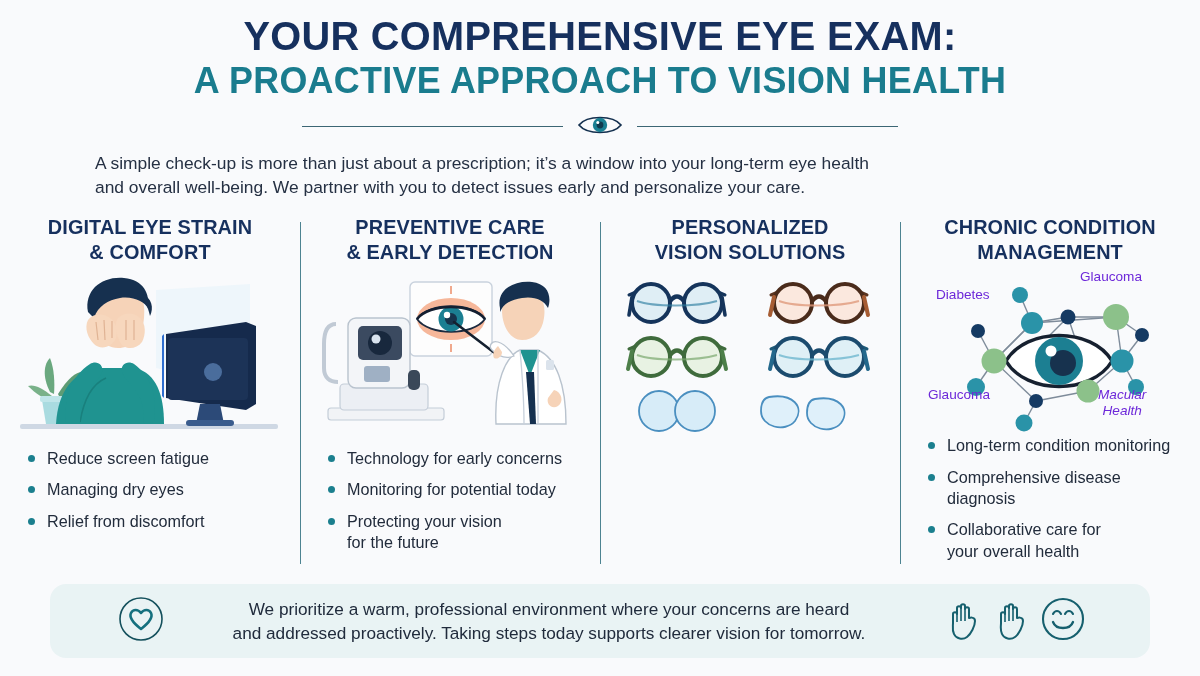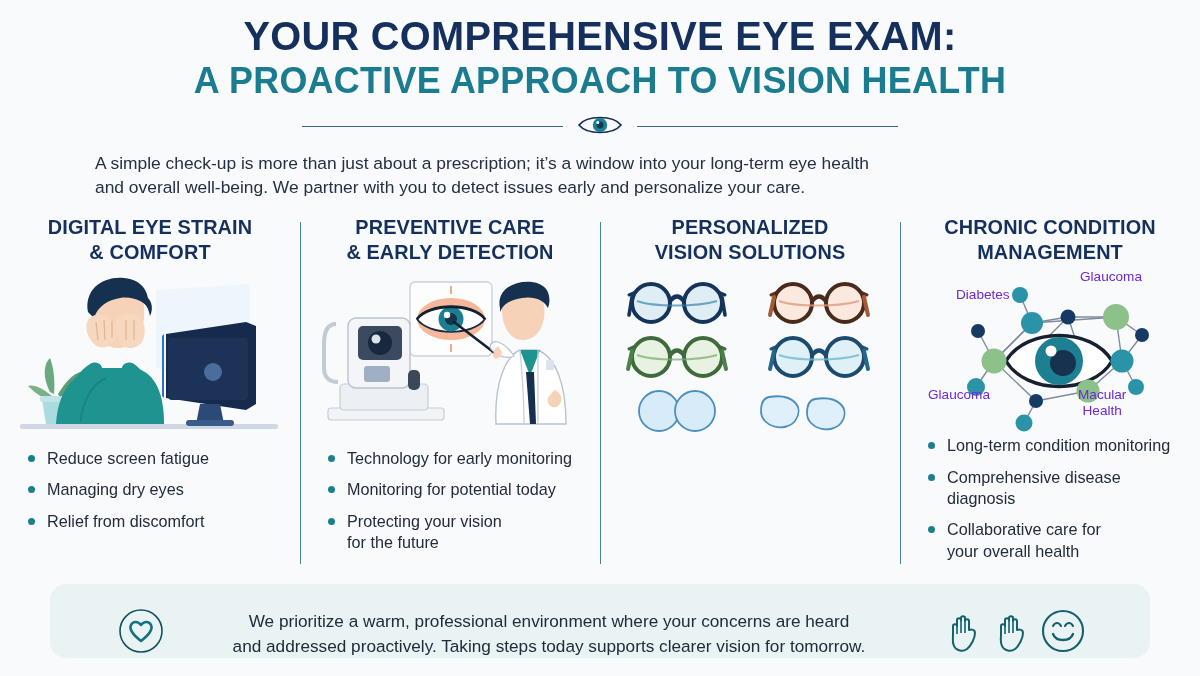--- a/index.html
+++ b/index.html
@@ -135,21 +135,21 @@
   
   .footer {
     position: absolute;
     left: 50px;
     top: 584px;
     width: 1100px;
     height: 74px;
     background: #e9f3f4;
     border-radius: 16px;
     display: flex;
-    align-items: flex-end;
+    align-items: center;
     box-sizing: border-box;
     padding: 0 26px;
   }
   .footer-heart {
     flex: 0 0 auto;
     margin-left: 42px;
   }
   .footer-text {
     flex: 1 1 auto;
     text-align: center;
@@ -290,21 +290,21 @@
         <path d="M206 78 C208 100, 210 128, 210 152" fill="none" stroke="#c7d0db" stroke-width="1.3"></path>
         <path d="M224 78 C224 100, 224 128, 224 152" fill="none" stroke="#c7d0db" stroke-width="1.3"></path>
 
         <path d="M200 84 C190 88, 182 82, 178 78 C174 74, 178 68, 184 70 C190 72, 196 78, 200 84 Z" fill="#ffffff" stroke="#b9c3ce" stroke-width="1.3"></path>
         <path d="M184 74 C180 78, 178 82, 180 86 C184 88, 188 84, 188 80 Z" fill="#f6d3b8"></path>
         <path d="M240 118 C248 120, 250 130, 244 134 C238 138, 232 132, 234 126 Z" fill="#f6d3b8"></path>
         <rect x="232" y="88" width="8" height="10" rx="1.5" fill="#dbe3ec"></rect>
       </svg>
     </div>
     <ul class="bullets">
-      <li>Technology for early monitoring</li>
+      <li>Technology for early concerns</li>
       <li>Monitoring for potential today</li>
       <li style="white-space:pre-line;">Protecting your vision
 for the future</li>
     </ul>
   </div>
 
   <div class="col">
     <div class="col-title">
       <div>PERSONALIZED</div>
       <div>VISION SOLUTIONS</div>
@@ -402,24 +402,24 @@
         <circle cx="222" cy="70" r="7" fill="#153a63"></circle>
         <circle cx="202" cy="96" r="11.5" fill="#2a93a8"></circle>
         <circle cx="216" cy="122" r="8" fill="#2a93a8"></circle>
         <circle cx="168" cy="126" r="11.5" fill="#8cc18a"></circle>
         <circle cx="116" cy="136" r="7" fill="#153a63"></circle>
         <circle cx="104" cy="158" r="8.5" fill="#2a93a8"></circle>
         <circle cx="74" cy="96" r="12.5" fill="#8cc18a"></circle>
         <circle cx="58" cy="66" r="7" fill="#153a63"></circle>
         <circle cx="56" cy="122" r="9" fill="#2a93a8"></circle>
       </svg>
-      <div class="net-label" style="left:22px; top:22px;margin-left:20px;">Diabetes</div>
+      <div class="net-label" style="left:22px; top:22px;">Diabetes</div>
       <div class="net-label" style="left:166px; top:4px;">Glaucoma</div>
       <div class="net-label" style="left:14px; top:122px;">Glaucoma</div>
-      <div class="net-label" style="left:164px; top:122px; white-space:pre-line;">Macular
+      <div class="net-label" style="left:184px; top:122px; white-space:pre-line;font-style:italic;">Macular
 Health</div>
     </div>
     <ul class="bullets">
       <li>Long-term condition monitoring</li>
       <li>Comprehensive disease diagnosis</li>
       <li style="white-space:pre-line;">Collaborative care for
 your overall health</li>
     </ul>
   </div>
 </div>

